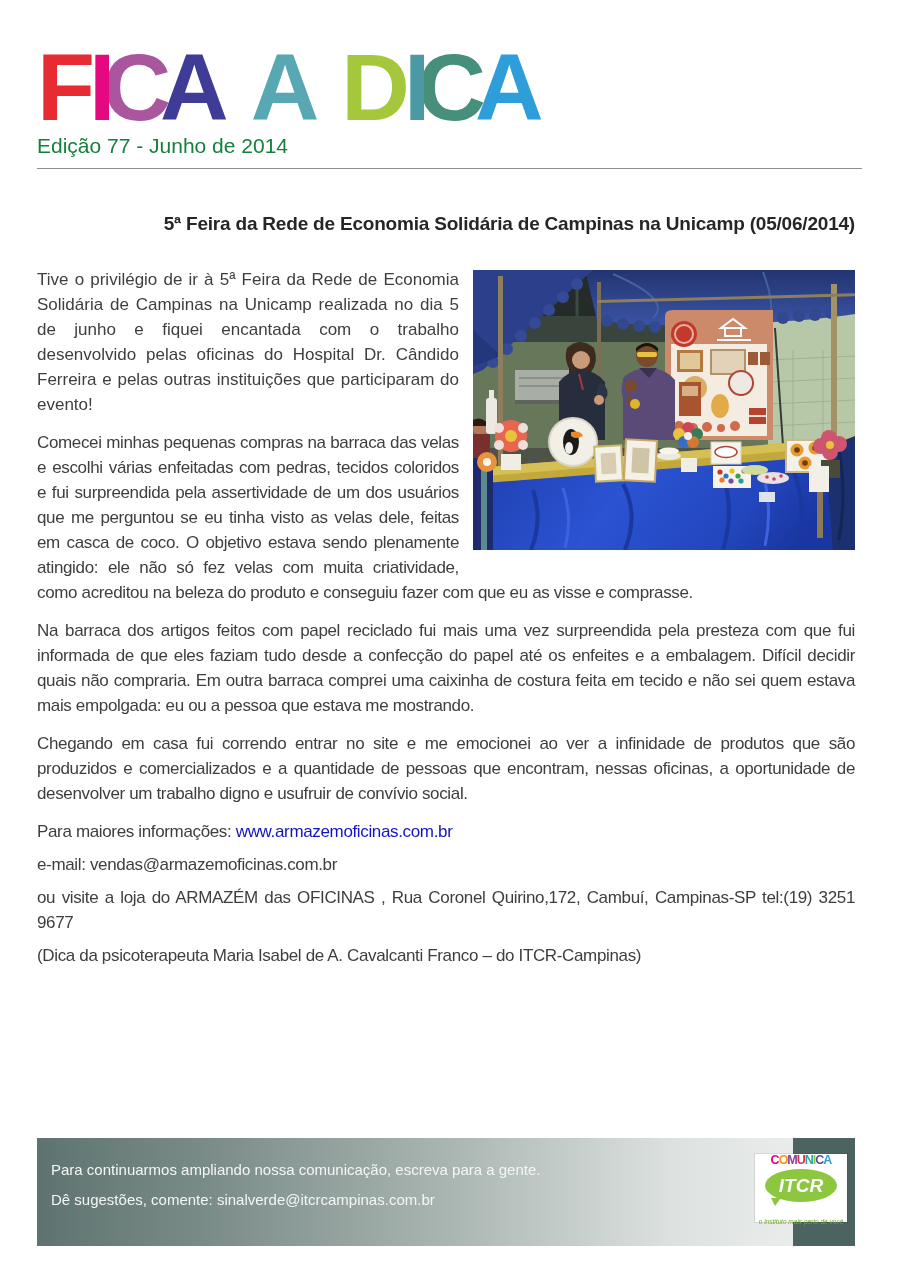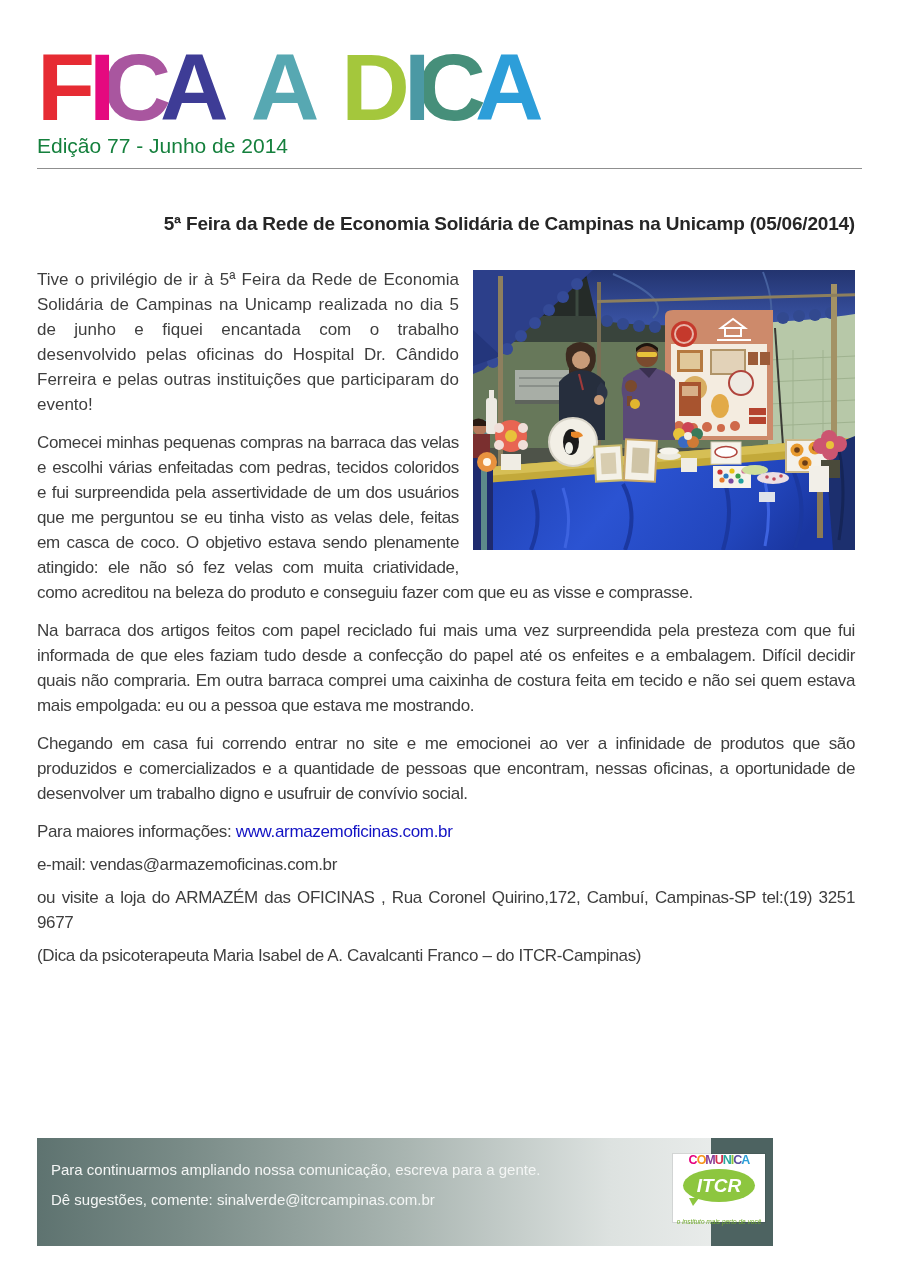--- a/index.html
+++ b/index.html
@@ -20,21 +20,21 @@
   .article-title{margin-top:44px;text-align:right;font-weight:bold;font-size:19px;
                  color:#262626;letter-spacing:-0.2px;}
   .body-text{margin-top:32px;font-size:17px;line-height:25px;text-align:justify;}
   .body-text p{margin:0 0 13px 0;}
   .body-text p.cond{letter-spacing:-0.35px;}
   .photo{float:right;width:382px;height:280px;margin:3px 0 10px 14px;background:#4a5648;}
   .photo svg{display:block;}
   .contact{margin:0 0 8px 0 !important;}
   a.site-link{color:#1313c4;text-decoration:none;cursor:pointer;}
   
-  .footer{position:absolute;left:37px;top:1138px;width:736px;height:108px;
+  .footer{position:absolute;left:37px;top:1138px;width:818px;height:108px;
           background:linear-gradient(90deg,#5e7370 0%,#798b87 20%,#a9b5b1 50%,#dde2e0 78%,#eff1f0 100%);}
   .footer-end{position:absolute;right:0;top:0;width:62px;height:108px;background:#4d6361;}
   .footer-lines{position:absolute;left:14px;top:22px;font-size:15px;color:#f4f6f5;line-height:20px;}
   .footer-lines .l2{margin-top:10px;}
   .logo-card{position:absolute;right:8px;top:16px;width:92px;height:68px;background:#ffffff;
              box-shadow:0 0 0 1px rgba(0,0,0,.08);text-align:center;padding-top:0;box-sizing:border-box;}
   .comunica{font-weight:bold;font-size:12.5px;letter-spacing:-1px;line-height:13px;white-space:nowrap;}
   .itcr-bubble{position:relative;width:72px;height:33px;margin:2px auto 16px auto;background:#8dc63f;
                border-radius:50%;}
   .itcr-bubble:after{content:"";position:absolute;left:6px;bottom:-4px;width:0;height:0;

